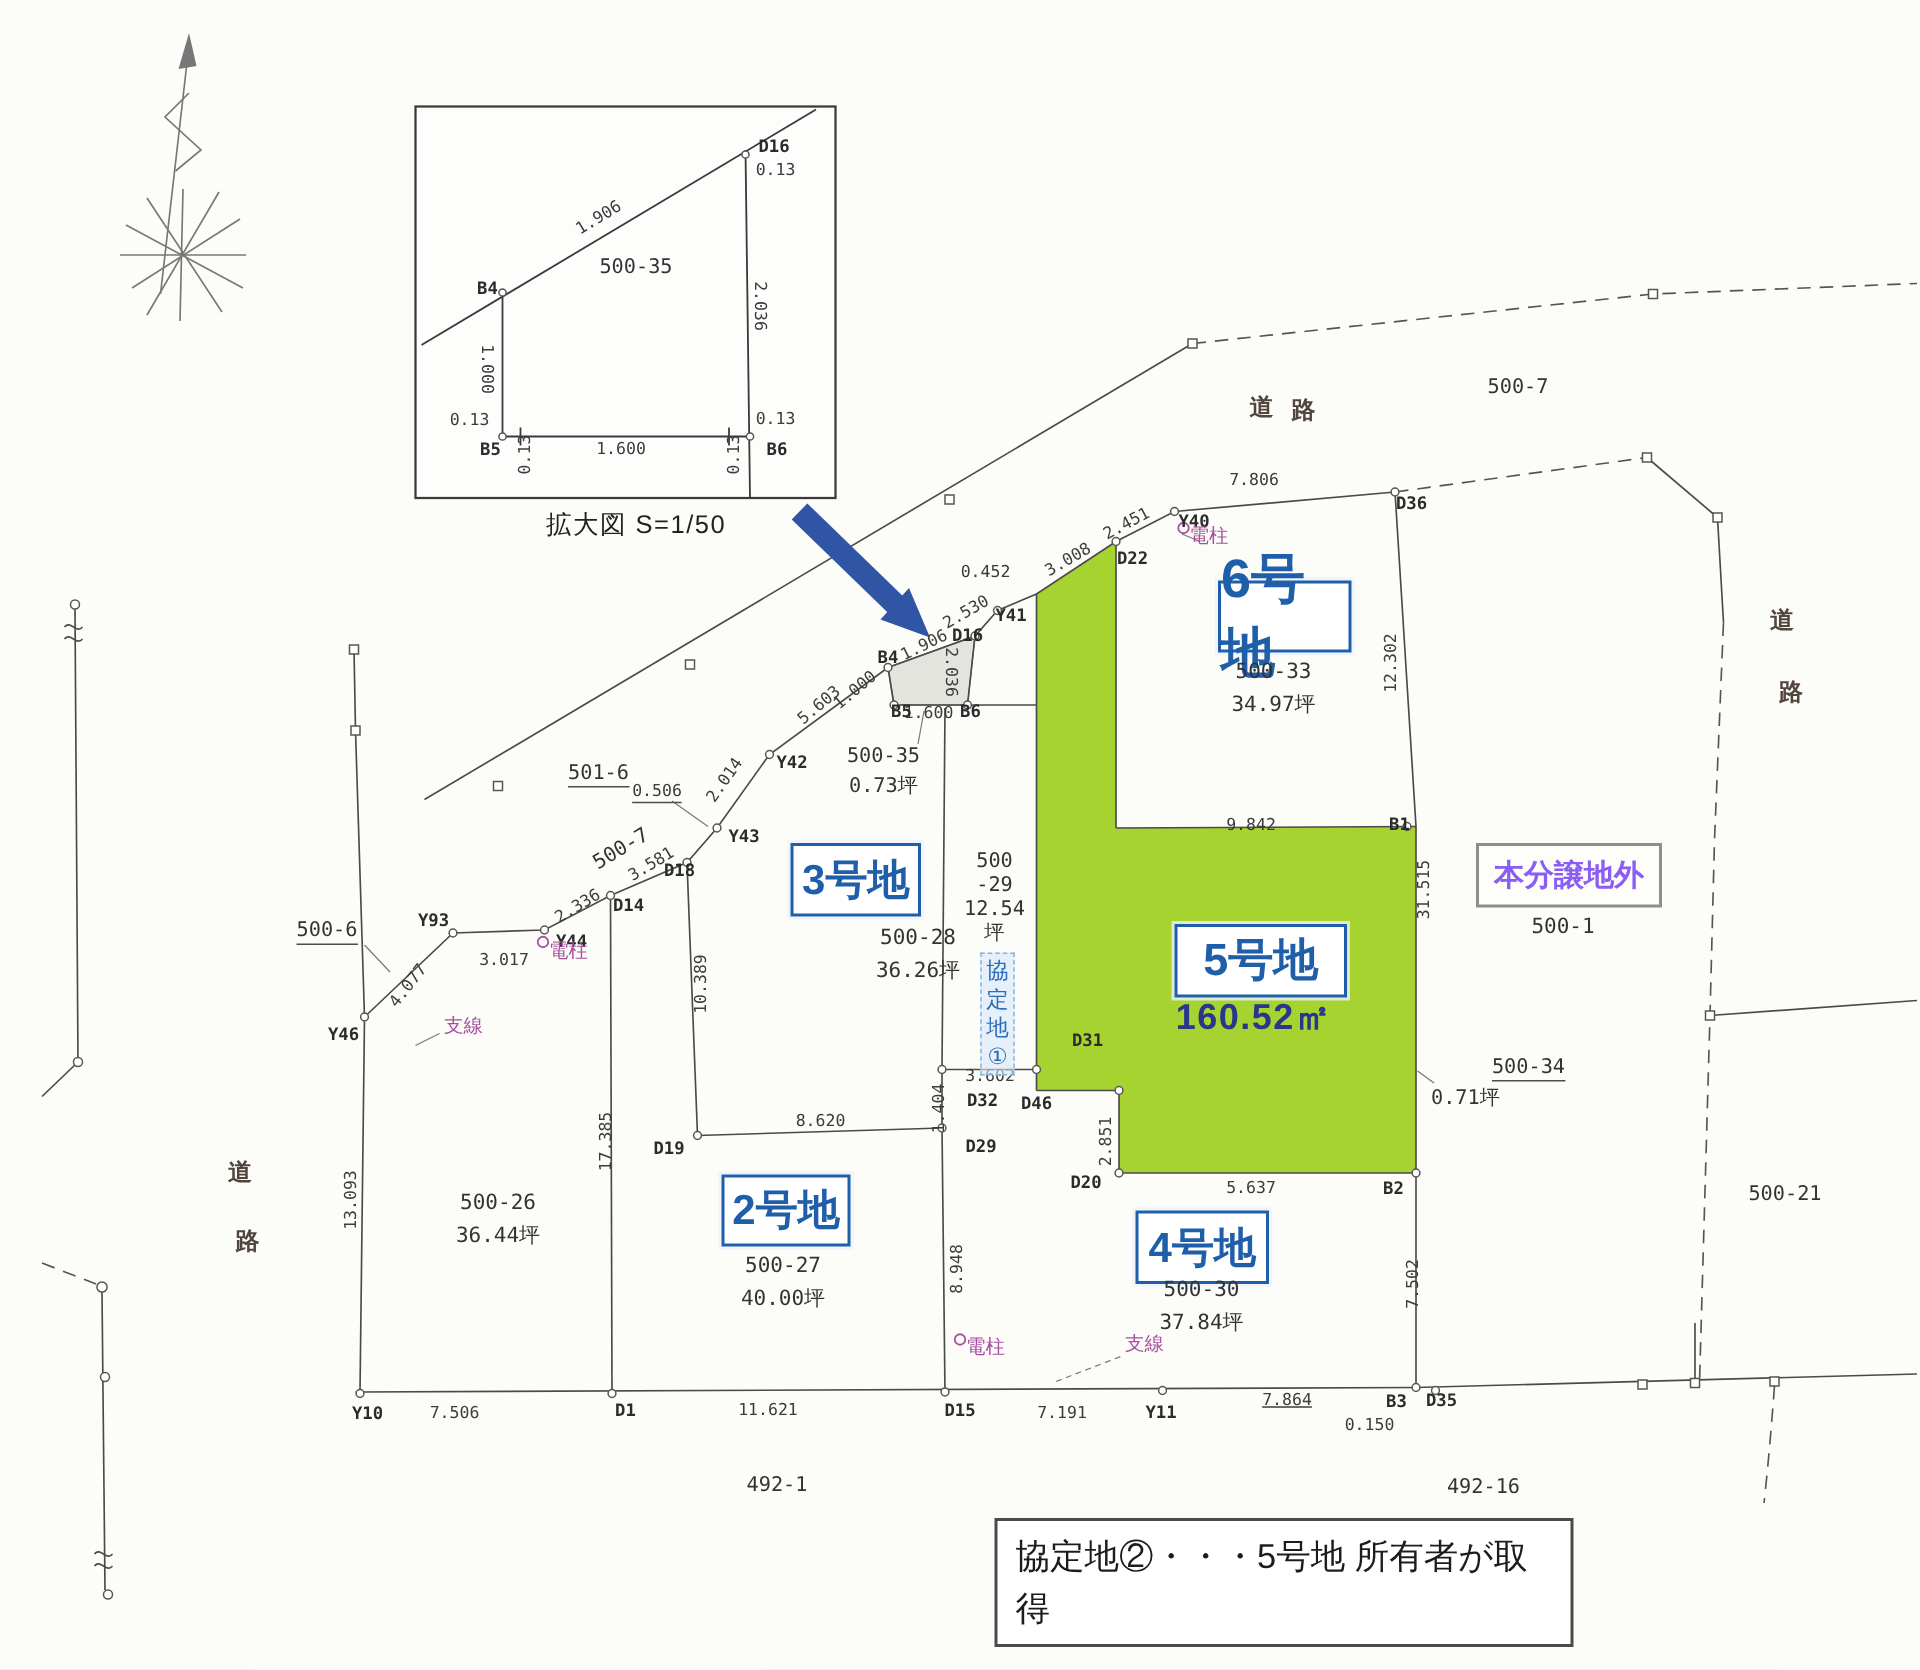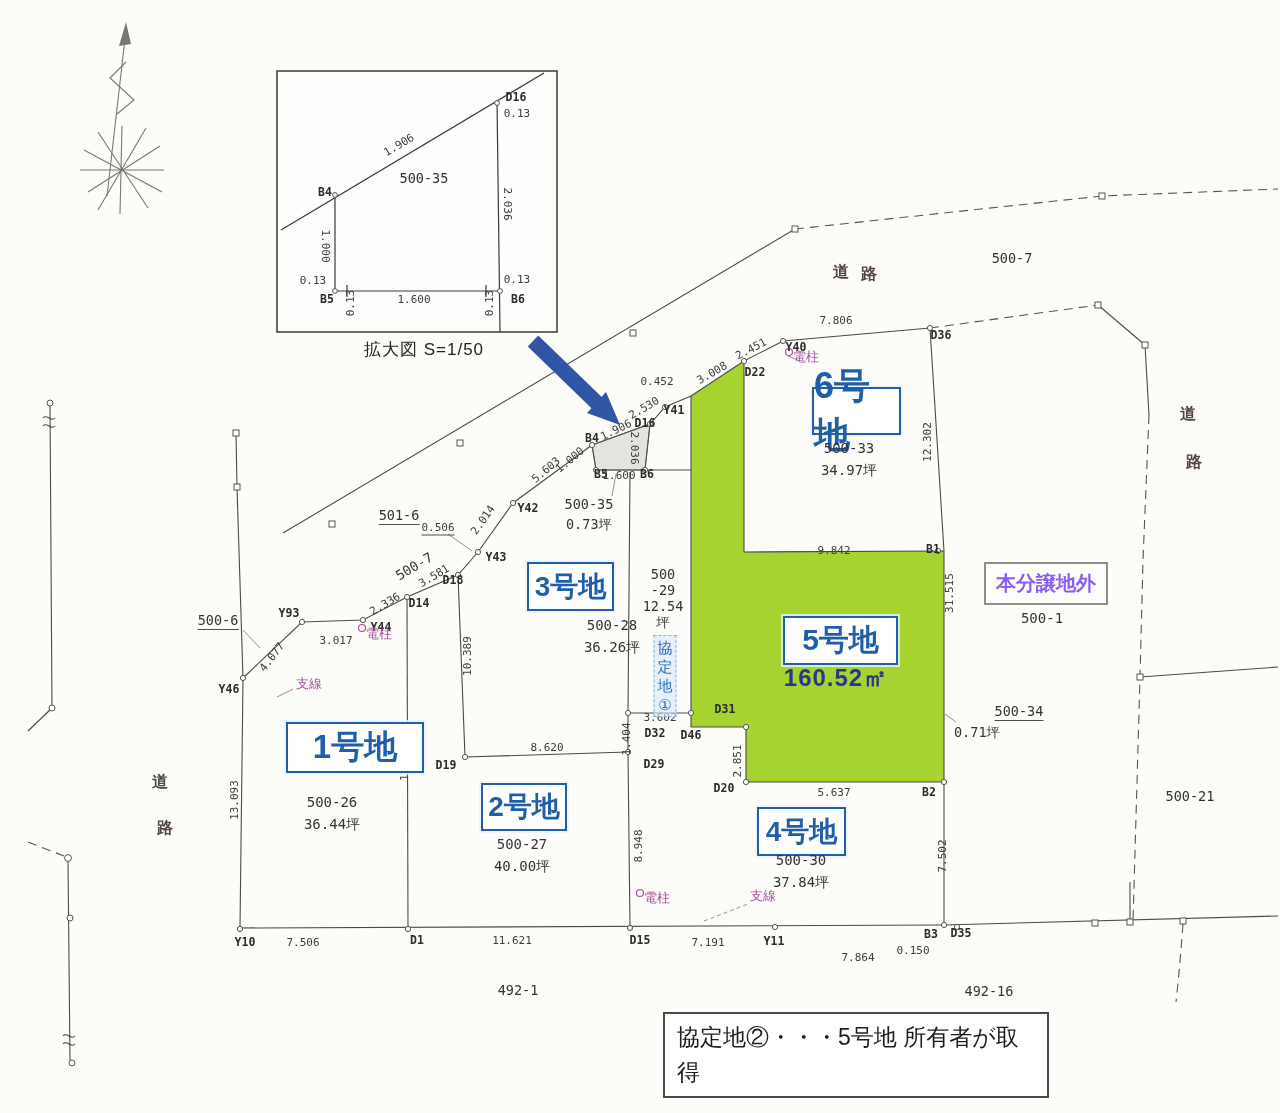--- a/index.html
+++ b/index.html
@@ -194,21 +194,21 @@
     <span class="lbl meas" style="left: 507px; top: 204px; transform: translate(-50%, -50%) rotate(90deg);">2.036</span>
     <span class="lbl meas" style="left: 517px; top: 279px; transform: translate(-50%, -50%);">0.13</span>
     <span class="lbl meas" style="left: 489px; top: 303px; transform: translate(-50%, -50%) rotate(-90deg);">0.13</span>
     <span class="lbl meas" style="left: 414px; top: 299px; transform: translate(-50%, -50%);">1.600</span>
     <span class="lbl meas" style="left: 350px; top: 303px; transform: translate(-50%, -50%) rotate(-90deg);">0.13</span>
     <span class="lbl meas" style="left: 313px; top: 280px; transform: translate(-50%, -50%);">0.13</span>
     <span class="lbl meas" style="left: 325px; top: 246px; transform: translate(-50%, -50%) rotate(90deg);">1.000</span>
     <span class="lbl meas" style="left: 303px; top: 942px; transform: translate(-50%, -50%);">7.506</span>
     <span class="lbl meas" style="left: 512px; top: 940px; transform: translate(-50%, -50%);">11.621</span>
     <span class="lbl meas" style="left: 708px; top: 942px; transform: translate(-50%, -50%);">7.191</span>
-    <span class="lbl meas" style="left: 858px; top: 957px; transform: translate(-50%, -50%);">7.864</span>
+    <span class="lbl meas" style="left: 858px; top: 933px; transform: translate(-50%, -50%); text-decoration: underline;">7.864</span>
     <span class="lbl meas" style="left: 913px; top: 950px; transform: translate(-50%, -50%);">0.150</span>
     <span class="lbl meas" style="left: 234px; top: 800px; transform: translate(-50%, -50%) rotate(-90deg);">13.093</span>
     <span class="lbl meas" style="left: 404px; top: 761px; transform: translate(-50%, -50%) rotate(-90deg);">17.385</span>
     <span class="lbl meas" style="left: 467px; top: 656px; transform: translate(-50%, -50%) rotate(-90deg);">10.389</span>
     <span class="lbl meas" style="left: 547px; top: 747px; transform: translate(-50%, -50%);">8.620</span>
     <span class="lbl meas" style="left: 638px; top: 846px; transform: translate(-50%, -50%) rotate(-90deg);">8.948</span>
     <span class="lbl meas" style="left: 626px; top: 739px; transform: translate(-50%, -50%) rotate(-90deg);">1.404</span>
     <span class="lbl meas" style="left: 660px; top: 717px; transform: translate(-50%, -50%);">3.602</span>
     <span class="lbl meas" style="left: 737px; top: 761px; transform: translate(-50%, -50%) rotate(-90deg);">2.851</span>
     <span class="lbl meas" style="left: 834px; top: 792px; transform: translate(-50%, -50%);">5.637</span>
@@ -255,21 +255,21 @@
     <span class="lbl pt" style="left: 645px; top: 423px; transform: translate(-50%, -50%);">D16</span>
     <span class="lbl pt" style="left: 674px; top: 410px; transform: translate(-50%, -50%);">Y41</span>
     <span class="lbl pt" style="left: 755px; top: 372px; transform: translate(-50%, -50%);">D22</span>
     <span class="lbl pt" style="left: 796px; top: 347px; transform: translate(-50%, -50%);">Y40</span>
     <span class="lbl pt" style="left: 941px; top: 335px; transform: translate(-50%, -50%);">D36</span>
     <span class="lbl pt" style="left: 933px; top: 549px; transform: translate(-50%, -50%);">B1</span>
     <span class="lbl pt" style="left: 929px; top: 792px; transform: translate(-50%, -50%);">B2</span>
     <span class="lbl pt" style="left: 446px; top: 765px; transform: translate(-50%, -50%);">D19</span>
     <span class="lbl pt" style="left: 655px; top: 733px; transform: translate(-50%, -50%);">D32</span>
     <span class="lbl pt" style="left: 691px; top: 735px; transform: translate(-50%, -50%);">D46</span>
-    <span class="lbl pt" style="left: 725px; top: 709px; transform: translate(-50%, -50%);">D31</span>
+    <span class="lbl pt" style="left: 725px; top: 693px; transform: translate(-50%, -50%);">D31</span>
     <span class="lbl pt" style="left: 654px; top: 764px; transform: translate(-50%, -50%);">D29</span>
     <span class="lbl pt" style="left: 724px; top: 788px; transform: translate(-50%, -50%);">D20</span>
     <span class="lbl lot" style="left: 1012px; top: 258px; transform: translate(-50%, -50%);">500-7</span>
     <span class="lbl lot u" style="left: 218px; top: 621px; transform: translate(-50%, -50%);">500-6</span>
     <span class="lbl lot u" style="left: 399px; top: 516px; transform: translate(-50%, -50%);">501-6</span>
     <span class="lbl lot" style="left: 414px; top: 566px; transform: translate(-50%, -50%) rotate(-31deg);">500-7</span>
     <span class="lbl lot" style="left: 589px; top: 504px; transform: translate(-50%, -50%);">500-35</span>
     <span class="lbl lot" style="left: 589px; top: 524px; transform: translate(-50%, -50%);">0.73坪</span>
     <span class="lbl lot u" style="left: 1019px; top: 712px; transform: translate(-50%, -50%);">500-34</span>
     <span class="lbl lot" style="left: 977px; top: 732px; transform: translate(-50%, -50%);">0.71坪</span>
@@ -283,21 +283,20 @@
     <span class="lbl road" style="left: 1188px; top: 414px; transform: translate(-50%, -50%);">道</span>
     <span class="lbl road" style="left: 1194px; top: 462px; transform: translate(-50%, -50%);">路</span>
     <span class="lbl road" style="left: 160px; top: 782px; transform: translate(-50%, -50%);">道</span>
     <span class="lbl road" style="left: 165px; top: 828px; transform: translate(-50%, -50%);">路</span>
     <span class="lbl util" style="left: 806px; top: 357px; transform: translate(-50%, -50%);">電柱</span>
     <span class="lbl util" style="left: 379px; top: 634px; transform: translate(-50%, -50%);">電柱</span>
     <span class="lbl util" style="left: 309px; top: 684px; transform: translate(-50%, -50%);">支線</span>
     <span class="lbl util" style="left: 657px; top: 898px; transform: translate(-50%, -50%);">電柱</span>
     <span class="lbl util" style="left: 763px; top: 896px; transform: translate(-50%, -50%);">支線</span>
     <span class="lbl agree" style="left: 665px; top: 676px; transform: translate(-50%, -50%);">協<br>定<br>地<br>①</span>
-    <div class="plot-box" style="left: 286px; top: 722px; width: 134px; height: 47px; font-size: 33px;">1号地</div>
     <div class="plot-sub" style="left: 332px; top: 791px;">500-26<br>36.44坪</div>
     <div class="plot-box" style="left: 481px; top: 783px; width: 82px; height: 44px; font-size: 28px;">2号地</div>
     <div class="plot-sub" style="left: 522px; top: 833px;">500-27<br>40.00坪</div>
     <div class="plot-box" style="left: 527px; top: 562px; width: 83px; height: 45px; font-size: 28px;">3号地</div>
     <div class="plot-sub" style="left: 564px; top: 614px; margin-left: 48px;">500-28<br>36.26坪</div>
     <div class="plot-box" style="left: 757px; top: 807px; width: 85px; height: 45px; font-size: 28px;">4号地</div>
     <div class="plot-sub" style="left: 801px; top: 849px;">500-30<br>37.84坪</div>
     <div class="plot-box" style="left: 783px; top: 616px; width: 111px; height: 45px; font-size: 30px;">5号地</div>
     <div class="area-big" style="left: 836px; top: 678px; transform: translate(-50%, -50%);">160.52㎡</div>
     <div class="plot-box" style="left: 812px; top: 387px; width: 85px; height: 44px; font-size: 36px;">6号地</div>

